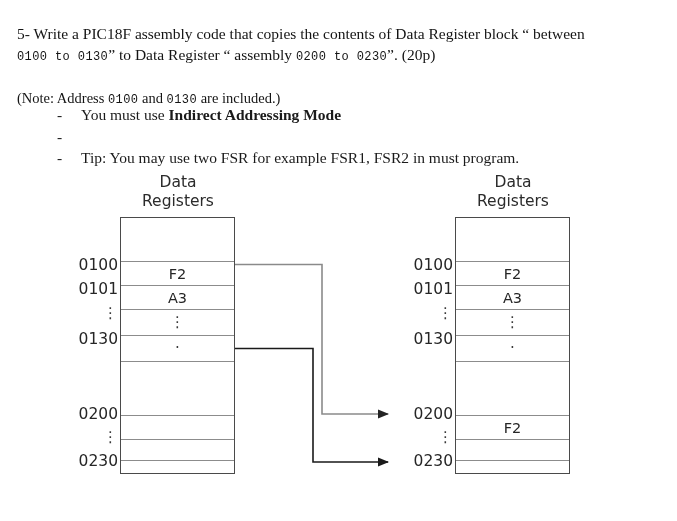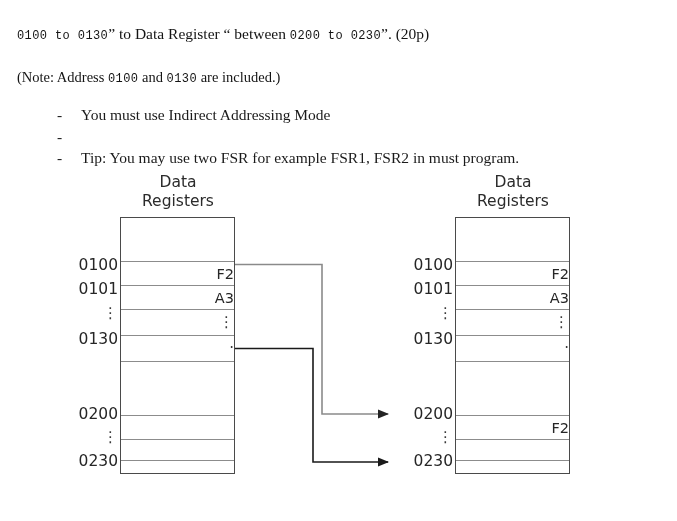--- a/index.html
+++ b/index.html
@@ -53,21 +53,21 @@
     align-items: baseline;
     line-height: 21.5px;
     font-size: 15.5px;
   }
   .bullet-dash {
     width: 24px;
     flex: 0 0 24px;
     font-size: 15.5px;
   }
   .bullet-text { white-space: nowrap; }
-  .b { font-weight: normal; }
+  .b { font-weight: bold; }
 
   
   #diagram {
     position: absolute;
     left: 0;
     top: 0;
     width: 677px;
     height: 521px;
     pointer-events: none;
   }
@@ -91,21 +91,21 @@
   }
   .mem-row {
     box-sizing: border-box;
     border-bottom: 1.4px solid #8c8c8c;
     position: relative;
     font-family: "DejaVu Sans", sans-serif;
     font-size: 14.5px;
     color: #262626;
     display: flex;
     align-items: center;
-    justify-content: flex-end;
+    justify-content: center;
   }
   .mem-row:last-child { border-bottom: none; }
   .cell-dots {
     font-family: "DejaVu Sans", sans-serif;
     font-size: 15px;
     letter-spacing: 0;
     line-height: 1;
     color: #3a3a3a;
   }
   .cell-dot-small {
@@ -135,21 +135,22 @@
     position: absolute;
     left: 0; top: 0;
     width: 677px; height: 521px;
     pointer-events: none;
   }
 </style>
 </head>
 <body>
 
 <div id="question-block">
-  <div class="q-line"><span class="mono">0100 to 0130</span><span>”  to  Data Register  “ between </span><span class="mono">0200 to 0230</span><span>”. (20p)</span></div>
+  <div class="q-line"><span>5- Write a PIC18F assembly code that copies the contents of Data Register block </span><span>“ between</span></div>
+  <div class="q-line"><span class="mono">0100 to 0130</span><span>”  to  Data Register  “ assembly </span><span class="mono">0200 to 0230</span><span>”. (20p)</span></div>
   <div class="q-line q-note"><span>(Note: Address </span><span class="mono">0100</span><span> and </span><span class="mono">0130</span><span> are included.)</span></div>
 </div>
 
 <div id="bullet-list">
 
   <div class="bullet-row">
     <span class="bullet-dash">-</span>
     <span class="bullet-text"><span>You must use </span><span class="b">Indirect Addressing Mode</span></span>
   </div>
 

